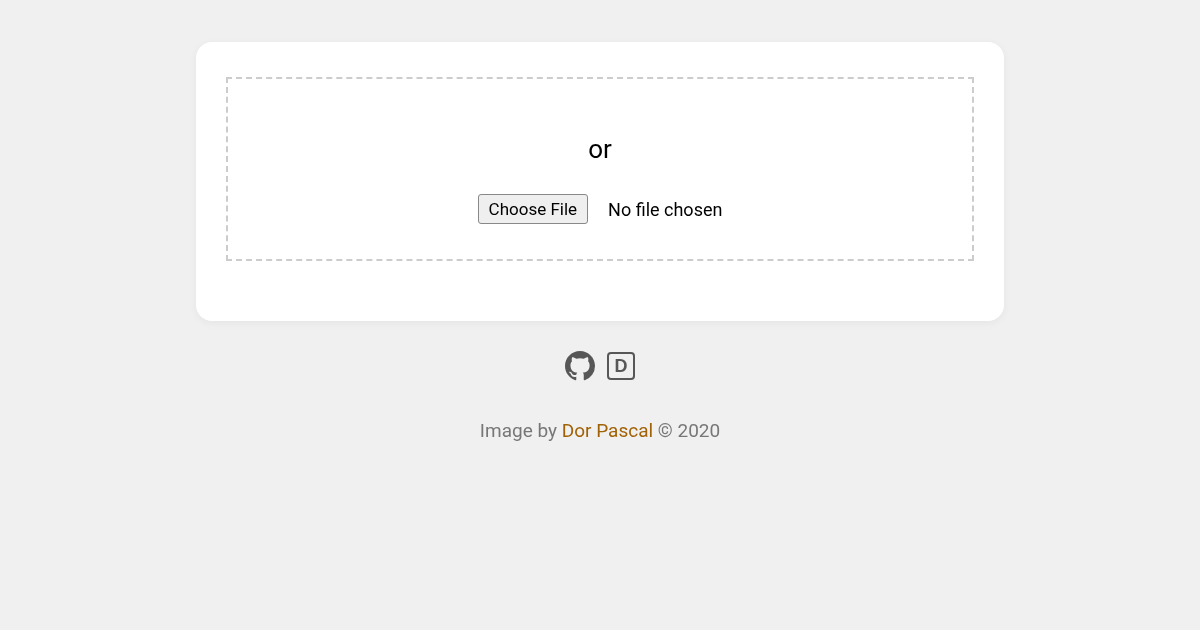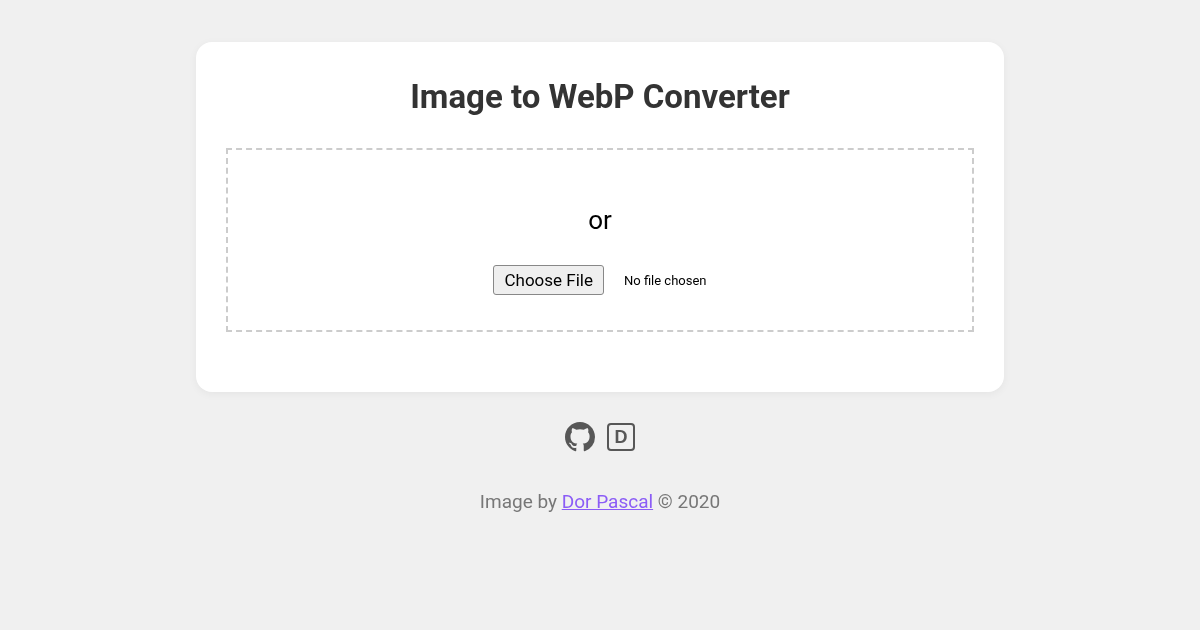--- a/index.html
+++ b/index.html
@@ -61,21 +61,21 @@
       background-color: #efefef;
       border: 1px solid #888888;
       border-radius: 3px;
       padding: 4px 10px;
       font-size: 17px;
       color: #000000;
       cursor: pointer;
       font-family: inherit;
     }
     .file-status {
-      font-size: 13px;
+      font-size: 18px;
       color: #000000;
     }
     .convert-button {
       background-color: #007bff;
       color: #ffffff;
       border: none;
       border-radius: 6px;
       padding: 14px 28px;
       font-size: 19px;
       cursor: pointer;
@@ -106,30 +106,28 @@
       font-size: 18px;
       color: #575757;
       font-family: Arial, sans-serif;
     }
     .footer-text {
       margin-top: 38px;
       font-size: 19px;
       color: #777777;
     }
     .footer-link {
-      color: #8b5cf6;
-      text-decoration: underline;
+      color: #a16207;
       cursor: pointer;
     }
   </style>
 </head>
 <body>
 
 <div class="card">
-  <h1 class="title">Image to WebP Converter</h1>
 
   <div class="dropzone">
     <div class="or-text">or</div>
     <div class="file-input-wrapper">
       <button class="choose-file-button">Choose File</button>
       <span class="file-status">No file chosen</span>
     </div>
   </div>
 
 </div>

